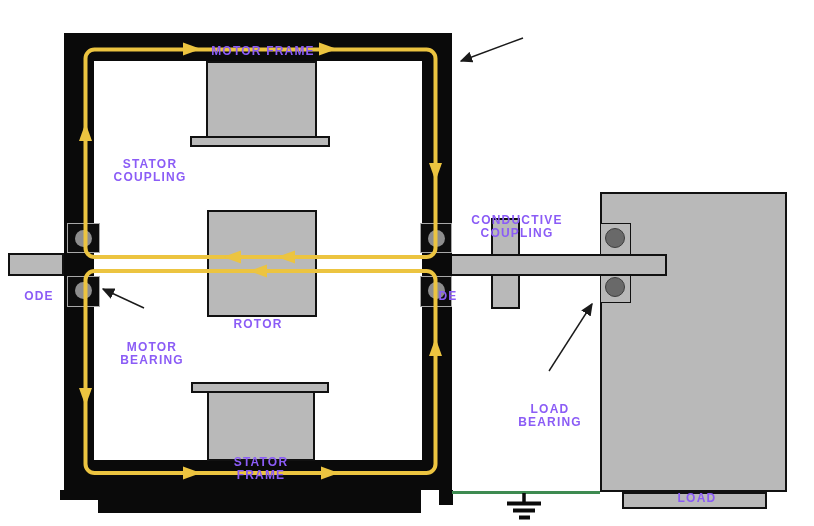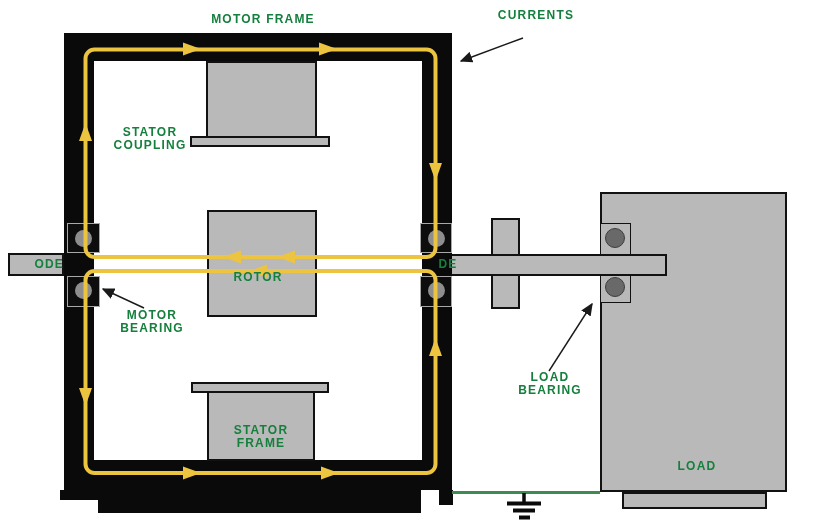--- a/index.html
+++ b/index.html
@@ -9,28 +9,29 @@
     width: 814px;
     height: 526px;
     background: #ffffff;
     font-family: "Liberation Sans", "DejaVu Sans", sans-serif;
     overflow: hidden;
   }
   .abs { position: absolute; }
   .metal { background: #b9b9b9; border: 2px solid #111; }
   .blackpart { background: #0a0a0a; }
   .label {
-    color: #15803d;
+    color: #8b5cf6;
     font-weight: bold;
     font-size: 12px;
     letter-spacing: 1.2px;
     text-align: center;
     line-height: 13px;
     white-space: nowrap;
     z-index: 11;
+    margin-top: 32px;
   }
   .bearing-square {
     background: #0d0d0d;
     border: 1px solid #a8a8a8;
     z-index: 6;
   }
   .roller {
     width: 17px; height: 17px;
     border-radius: 50%;
     background: #8e8e8e;
@@ -138,53 +139,56 @@
       <line x1="144" y1="308" x2="103" y2="289" marker-end="url(#ah)"></line>
       <line x1="549" y1="371" x2="592" y2="304" marker-end="url(#ah)"></line>
     </g>
   </svg>
 
   <div class="abs label" style="left:188px; top:13px; width:150px;">
     <div>MOTOR FRAME</div>
   </div>
 
   <div class="abs label" style="left:466px; top:9px; width:140px;">
-    <div>CURRENTS</div>
   </div>
 
   <div class="abs label" style="left:100px; top:126px; width:100px;">
     <div>STATOR</div>
     <div>COUPLING</div>
   </div>
 
-  <div class="abs label" style="left:208px; top:271px; width:100px;">
+  <div class="abs label" style="left:208px; top:286px; width:100px;">
     <div>ROTOR</div>
   </div>
 
   <div class="abs label" style="left:211px; top:424px; width:100px;">
     <div>STATOR</div>
     <div>FRAME</div>
   </div>
 
   <div class="abs label" style="left:102px; top:309px; width:100px;">
     <div>MOTOR</div>
     <div>BEARING</div>
   </div>
 
+  <div class="abs label" style="left:457px; top:182px; width:120px;">
+    <div>CONDUCTIVE</div>
+    <div>COUPLING</div>
+  </div>
 
   <div class="abs label" style="left:500px; top:371px; width:100px;">
     <div>LOAD</div>
     <div>BEARING</div>
   </div>
 
   <div class="abs label" style="left:647px; top:460px; width:100px;">
     <div>LOAD</div>
   </div>
 
-  <div class="abs label" style="left:14px; top:258px; width:50px; text-align:right;">
+  <div class="abs label" style="left:14px; top:258px; width:50px; text-align:center;">
     <div>ODE</div>
   </div>
 
   <div class="abs label" style="left:432px; top:258px; width:32px;">
     <div>DE</div>
   </div>
 
 </div>
 
 </body></html>

